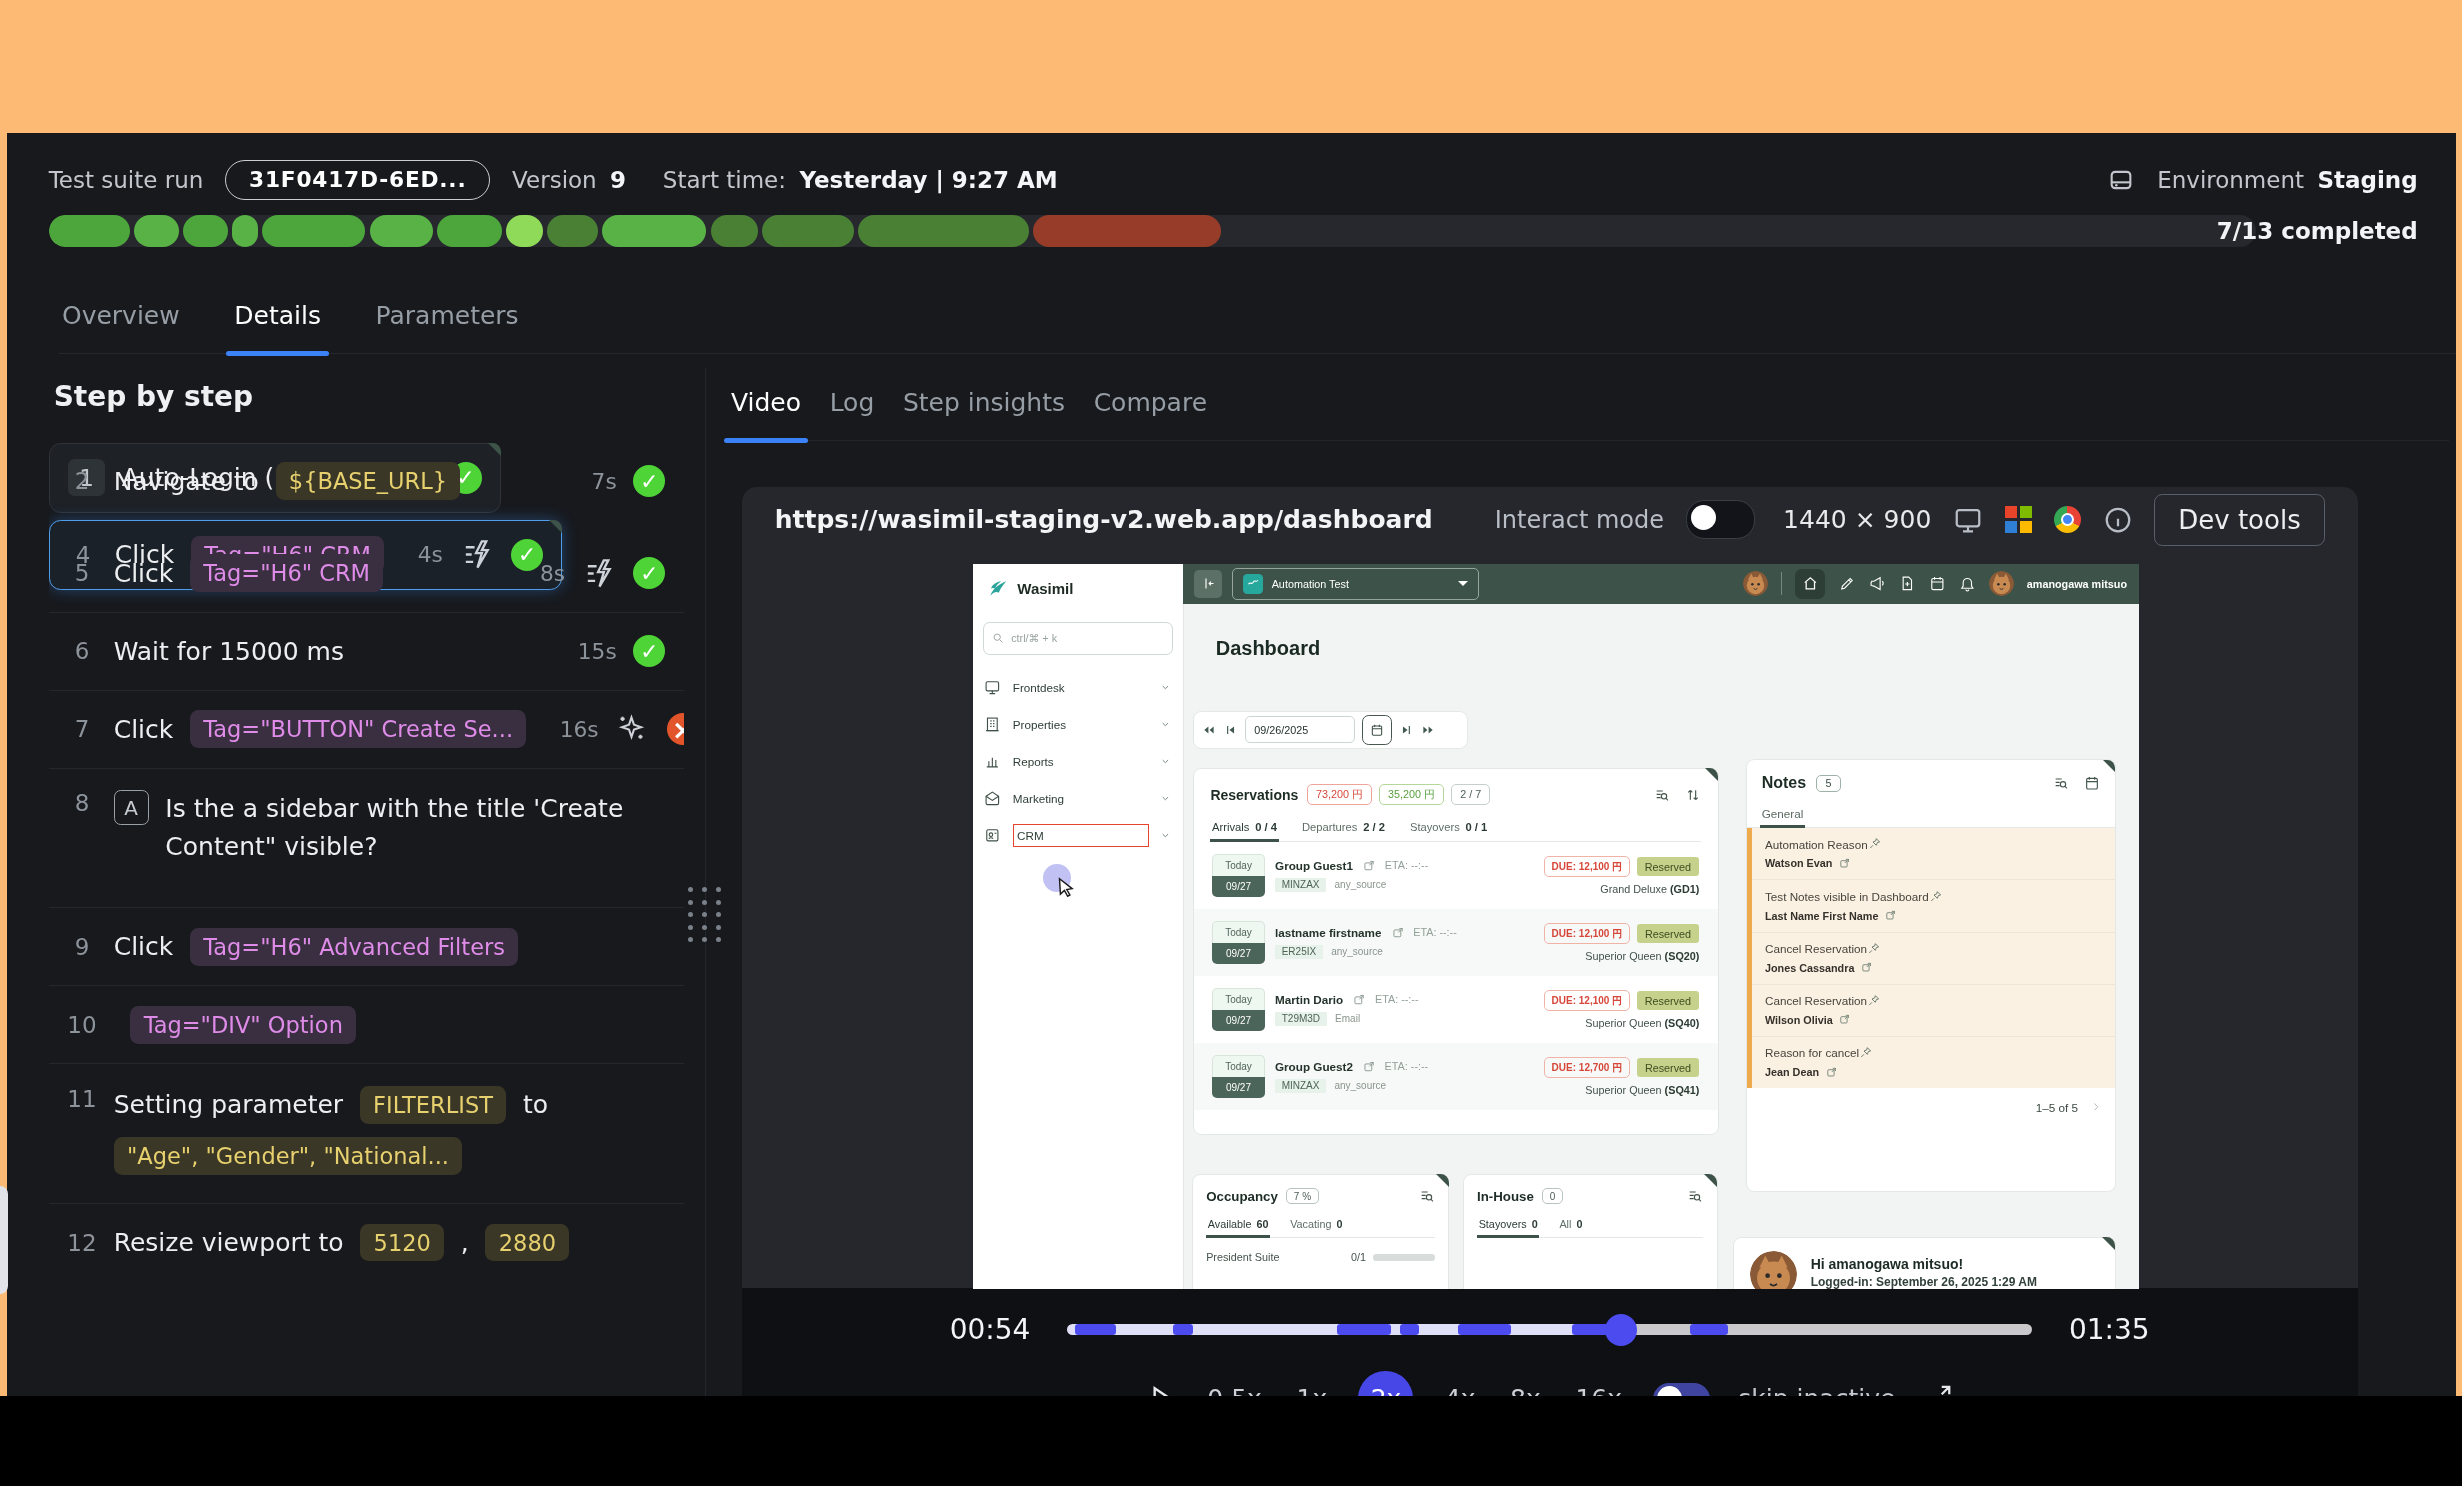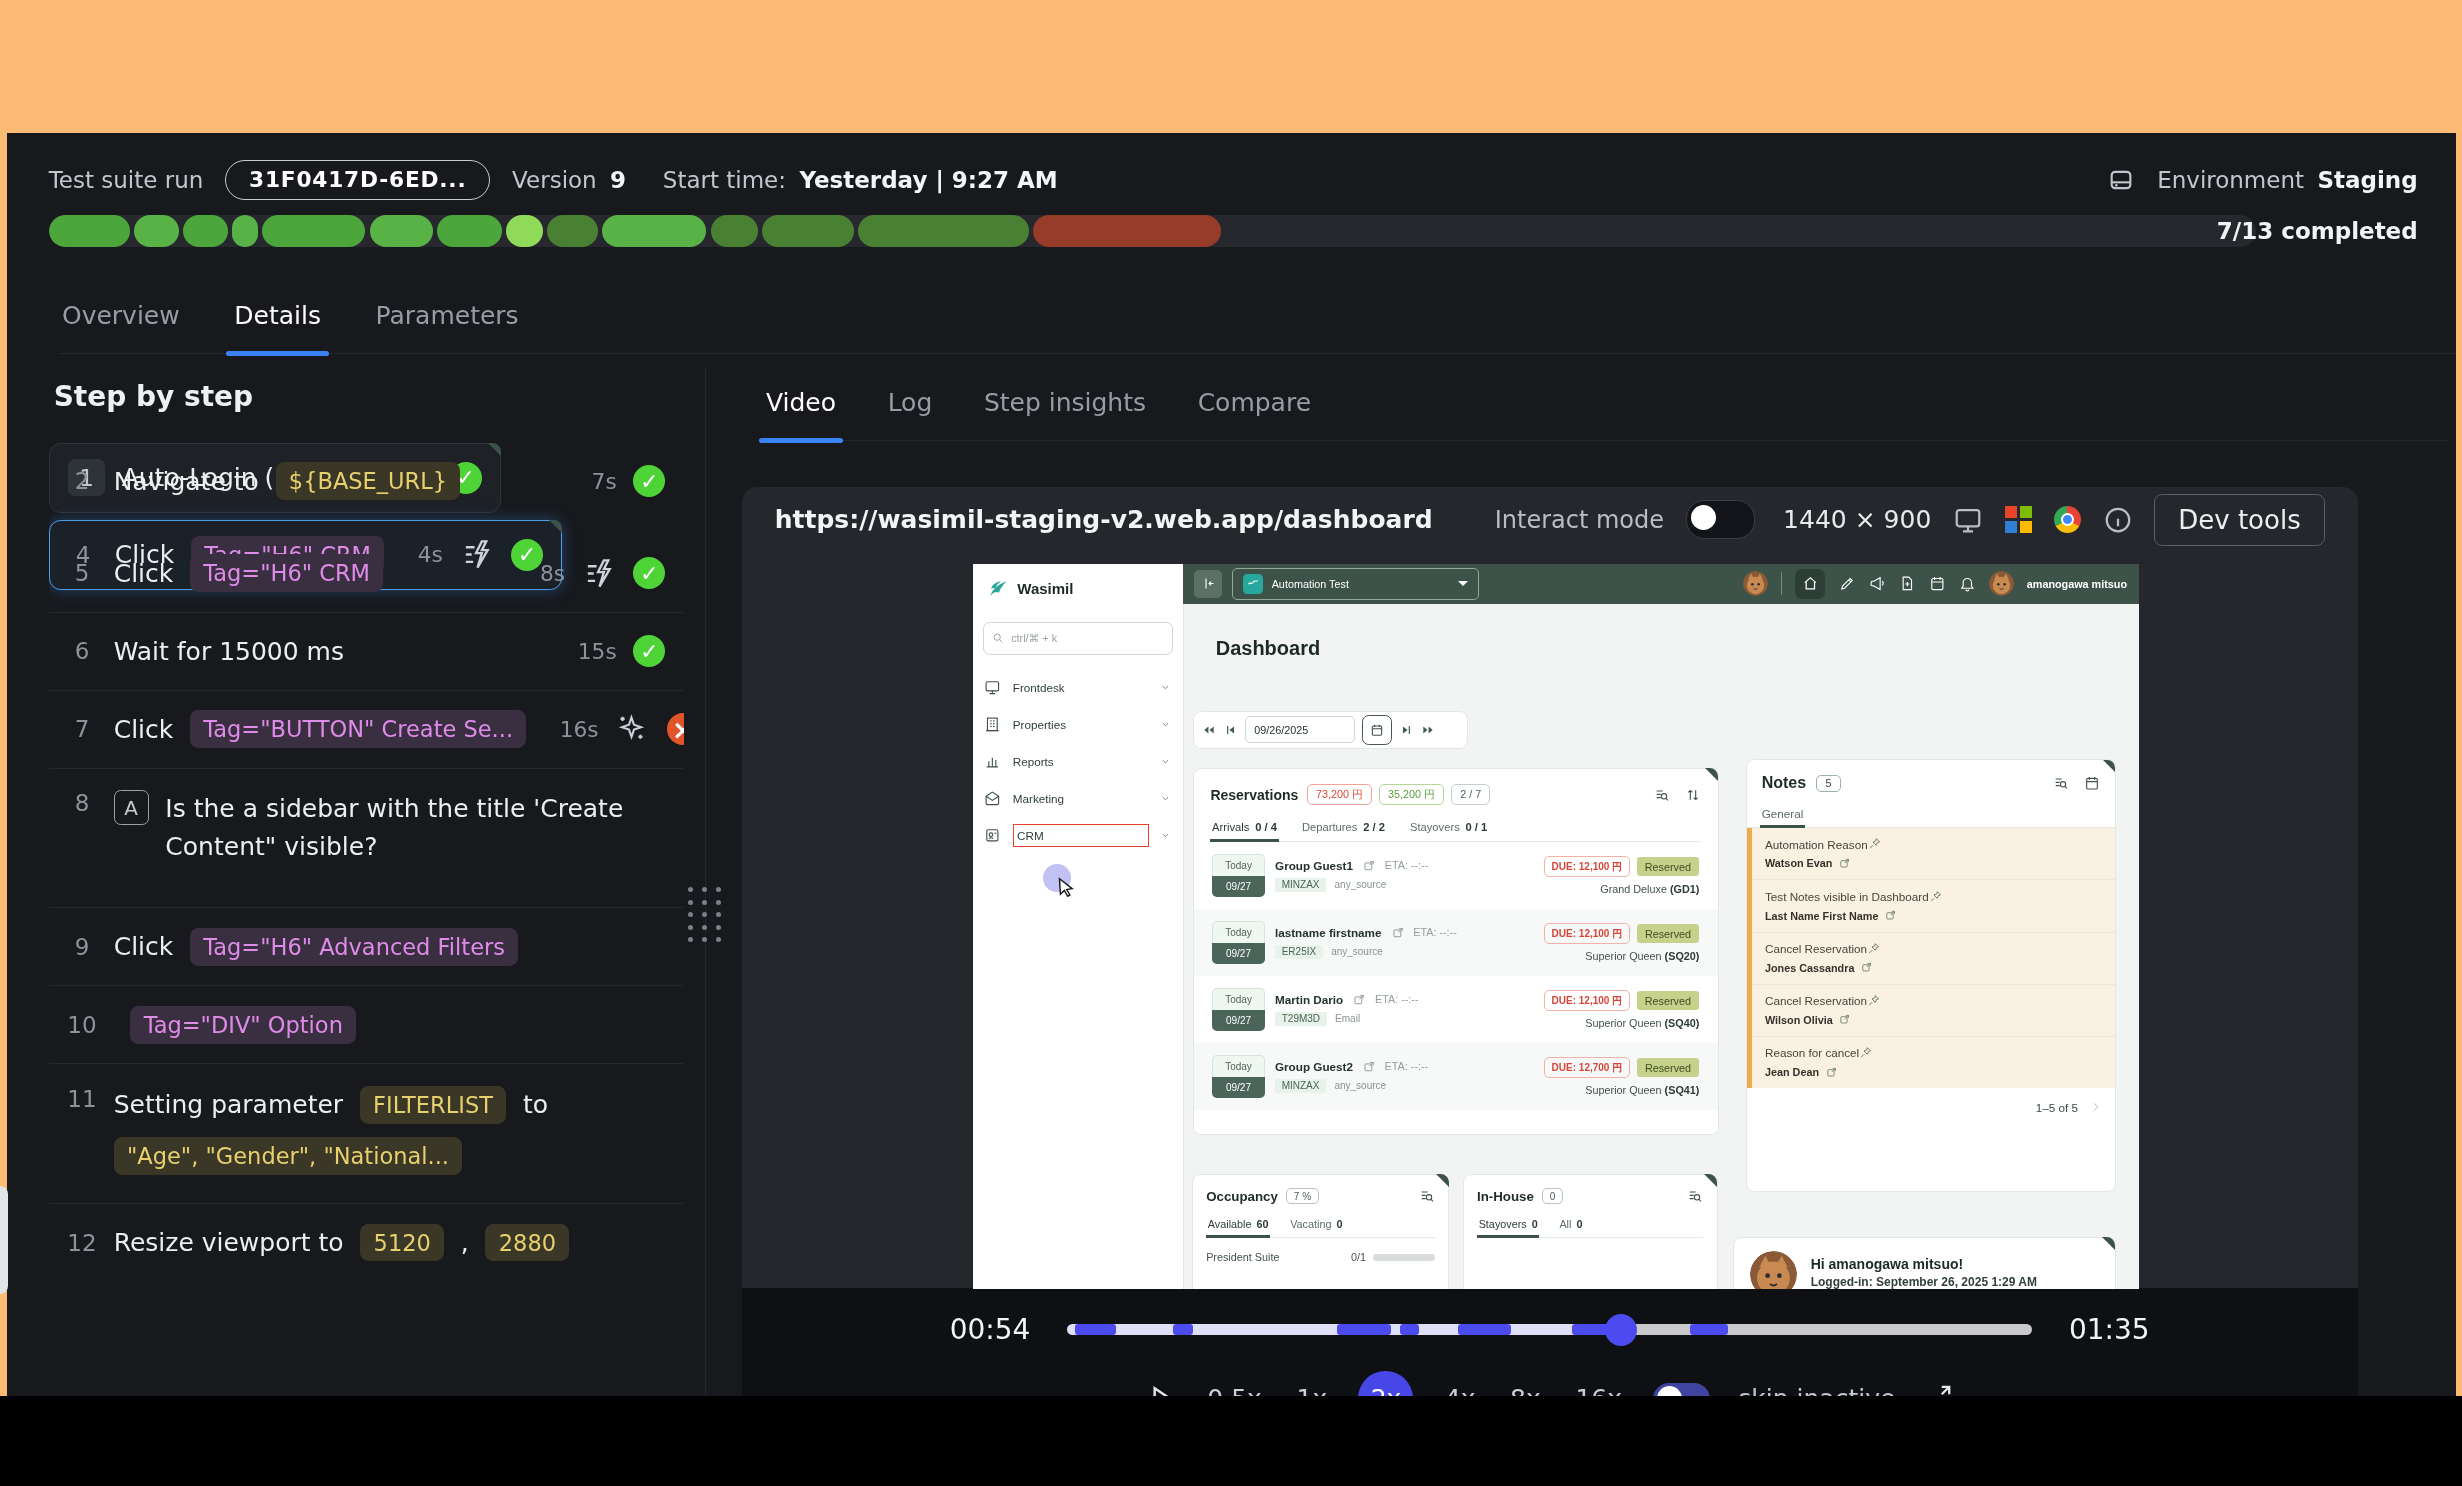--- a/index.html
+++ b/index.html
@@ -52,21 +52,21 @@
   .scol{display:flex;flex-direction:column;gap:13.3px;}
   .sline{display:flex;align-items:center;gap:16.7px;}
   .folder-ic{width:28px;height:25px;color:#9aa0a8;}
 
   .divider-v{position:absolute;left:698px;top:235px;bottom:13.3px;width:1.7px;background:#23262c;}
   .drag-dots{position:absolute;left:681px;top:754px;width:35px;display:grid;grid-template-columns:repeat(3,1fr);gap:7.5px;}
   .drag-dots i{width:5px;height:5px;border-radius:50%;background:#7a818a;}
   .edge-pill{position:absolute;left:-8.3px;top:1186px;width:16.7px;height:108px;background:#e2e4e9;border-radius:8.3px;}
 
   
-  .right-tabs{position:absolute;left:721px;top:247px;right:6.7px;display:flex;gap:45px;font-size:25px;color:#969da5;border-bottom:1.7px solid #22262c;margin-left:35px;}
+  .right-tabs{position:absolute;left:721px;top:247px;right:6.7px;display:flex;gap:22px;font-size:25px;color:#969da5;border-bottom:1.7px solid #22262c;}
   .rtab{position:relative;padding:8.3px 3.3px 23px;}
   .rtab.active{color:#fff;}
   .rtab.active::after{content:"";position:absolute;left:-3.3px;right:-3.3px;bottom:-2.5px;height:5px;background:#3b82f6;border-radius:2.5px;}
 
   
   .vshell{position:absolute;left:735px;top:354px;width:1616px;height:962px;background:#25272d;border-radius:15px;}
   .vh{height:65px;display:flex;align-items:center;padding:0 33px;gap:21.7px;}
   .vh-url{font-size:25px;font-weight:bold;color:#f2f4f6;}
   .vh-right{margin-left:auto;display:flex;align-items:center;gap:21.7px;}
   .vh-label{font-size:24px;color:#b9bec6;}

